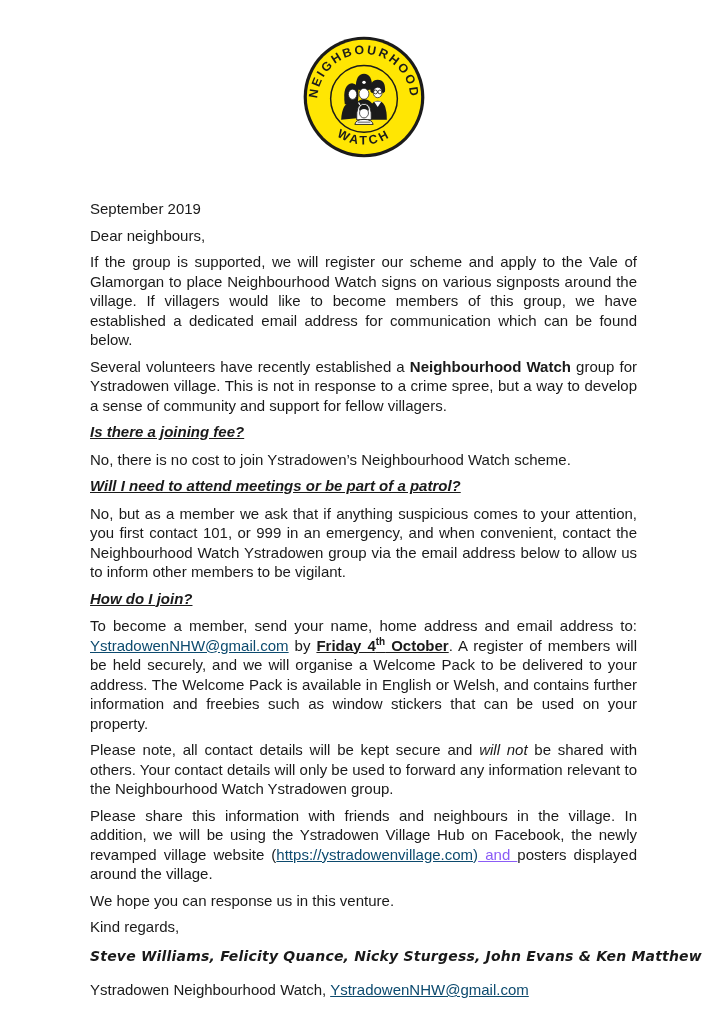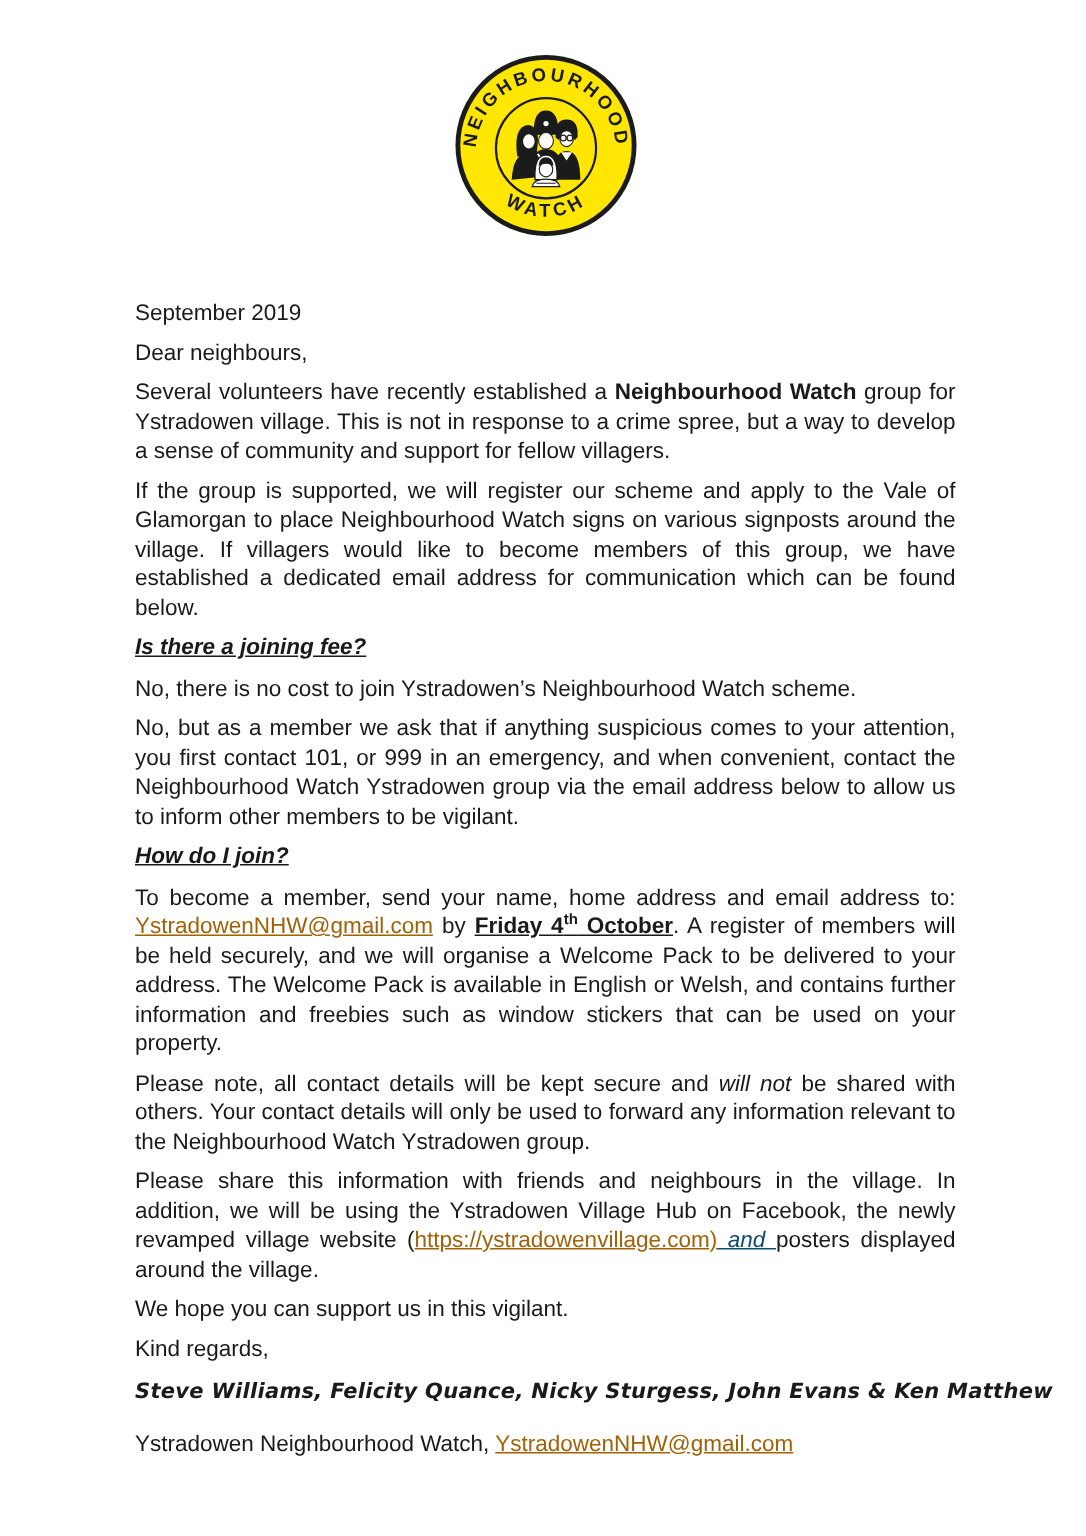--- a/index.html
+++ b/index.html
@@ -11,22 +11,22 @@
   }
   .logo-wrap { text-align:center; height:128px; }
   svg.logo { width:128px; height:128px; }
   .date-line { text-align:left; margin:38px 0 7px 0; }
   p { margin:0 0 7px 0; }
   .para { text-align:justify; }
   .q-heading { font-weight:bold; font-style:italic; text-decoration:underline; margin:2px 0 8px 0; }
   .bold-run { font-weight:bold; }
   .bold-u { font-weight:bold; text-decoration:underline; }
   .emph-u { font-style:italic; }
-  a.link { color:#a16207; text-decoration:underline; cursor:pointer;margin-top:30px; }
-  .link-dark { color:#0c4a6e; text-decoration:underline; cursor:pointer;font-style:italic; }
+  a.link { color:#0c4a6e; text-decoration:underline; cursor:pointer;margin-top:30px; }
+  .link-dark { color:#8b5cf6; text-decoration:underline; cursor:pointer; }
   sup.ord { font-size:10px; line-height:0; vertical-align:super; }
   .signature-names {
     font-family:"DejaVu Sans",sans-serif; font-weight:bold; font-style:italic;
     font-size:14px; letter-spacing:0.2px; white-space:nowrap; margin:10px 0 14px 0;
   }
   .footer-line { margin:0; }
 </style>
 </head>
 <body>
 
@@ -79,40 +79,41 @@
       <text font-family="Liberation Sans, DejaVu Sans, sans-serif" font-size="13.5" font-weight="bold" fill="#1B1B1B" letter-spacing="3">
         <textPath href="#arcBottom" startOffset="50%" text-anchor="middle">WATCH</textPath>
       </text>
     </svg>
   </div>
 
   <p class="date-line">September 2019</p>
 
   <p>Dear neighbours,</p>
 
+  <p class="para">If the group is supported, we will register our scheme and apply to the Vale of Glamorgan to place Neighbourhood Watch signs on various signposts around the village.  If villagers would like to become members of this group, we have established a dedicated email address for communication which can be found below.</p>
+
   <p class="para"><span>Several volunteers have recently established a </span><span class="bold-run">Neighbourhood Watch</span><span> group for Ystradowen village.  This is not in response to a crime spree, but a way to develop a sense of community and support for fellow villagers.</span></p>
-
-  <p class="para">If the group is supported, we will register our scheme and apply to the Vale of Glamorgan to place Neighbourhood Watch signs on various signposts around the village.  If villagers would like to become members of this group, we have established a dedicated email address for communication which can be found below.</p>
 
   <p class="q-heading">Is there a joining fee?</p>
 
   <p class="para">No, there is no cost to join Ystradowen’s Neighbourhood Watch scheme.</p>
 
+  <p class="q-heading">Will I need to attend meetings or be part of a patrol?</p>
 
   <p class="para">No, but as a member we ask that if anything suspicious comes to your attention, you first contact 101, or 999 in an emergency, and when convenient, contact the Neighbourhood Watch Ystradowen group via the email address below to allow us to inform other members to be vigilant.</p>
 
   <p class="q-heading">How do I join?</p>
 
   <p class="para"><span>To become a member, send your name, home address and email address to: </span><a class="link">YstradowenNHW@gmail.com</a><span> by </span><span class="bold-u"><span>Friday 4</span><sup class="ord">th</sup><span> October</span></span><span>.  A register of members will be held securely, and we will organise a Welcome Pack to be delivered to your address.  The Welcome Pack is available in English or Welsh, and contains further information and freebies such as window stickers that can be used on your property.</span></p>
 
   <p class="para"><span>Please note, all contact details will be kept secure and </span><span class="emph-u">will not</span><span> be shared with others.  Your contact details will only be used to forward any information relevant to the Neighbourhood Watch Ystradowen group.</span></p>
 
   <p class="para"><span>Please share this information with friends and neighbours in the village.  In addition, we will be using the Ystradowen Village Hub on Facebook, the newly revamped village website (</span><a class="link">https://ystradowenvillage.com)</a><a class="link-dark"> and </a><span>posters displayed around the village.</span></p>
 
-  <p>We hope you can support us in this vigilant.</p>
+  <p>We hope you can response us in this venture.</p>
 
   <p>Kind regards,</p>
 
   <p class="signature-names">Steve Williams, Felicity Quance, Nicky Sturgess, John Evans &amp; Ken Matthew</p>
 
   <p class="footer-line"><span>Ystradowen Neighbourhood Watch, </span><a class="link">YstradowenNHW@gmail.com</a></p>
 
 </div>
 
 </body></html>

